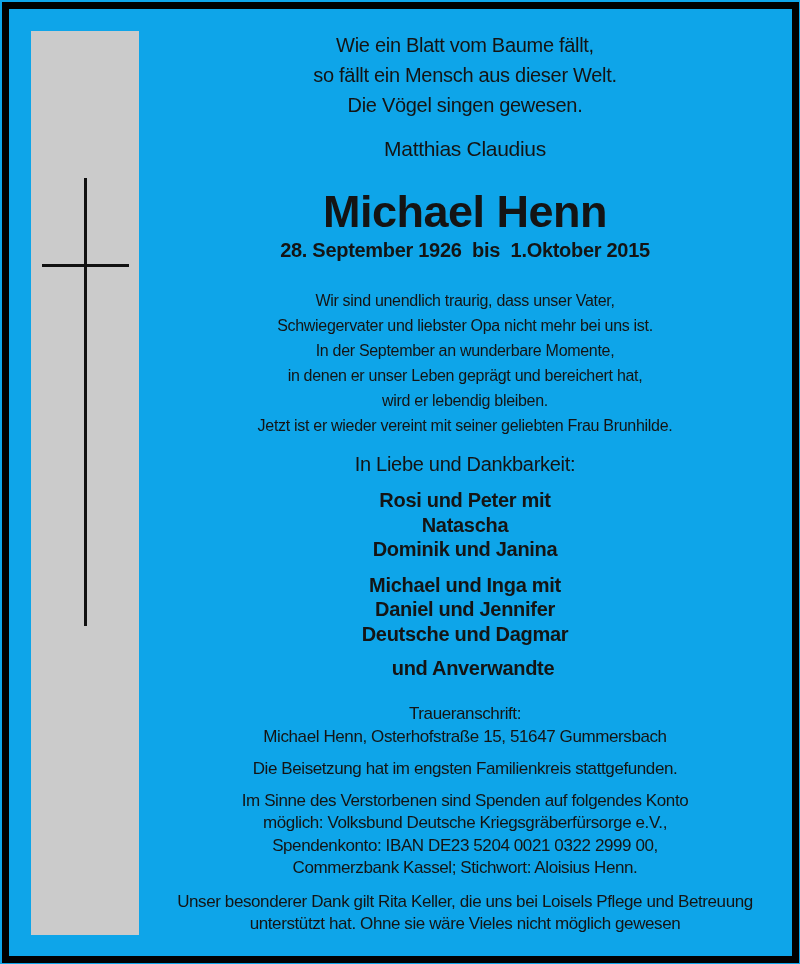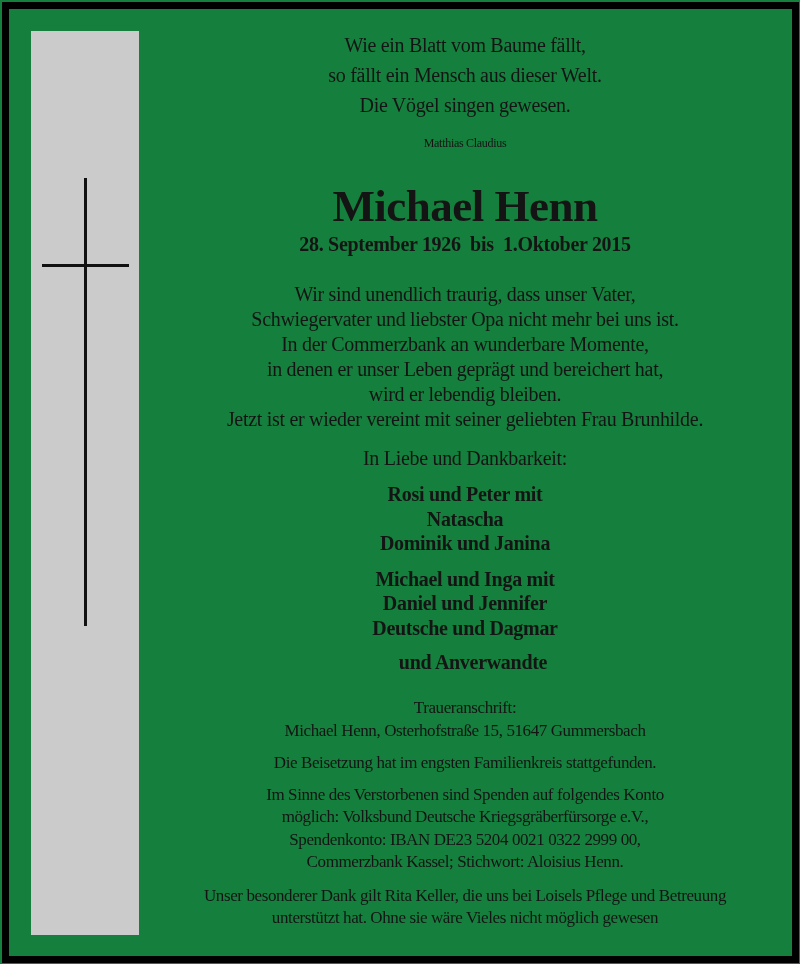--- a/index.html
+++ b/index.html
@@ -5,24 +5,23 @@
   html, body {
     margin: 0;
     padding: 0;
     background: #ffffff;
     font-family: "Liberation Sans", "DejaVu Sans", sans-serif;
   }
   .sheet {
     position: relative;
     width: 800px;
     height: 964px;
-    background: #15803d;
+    background: #0ea5e9;
     overflow: hidden;
     color: #141414;
-    font-family: Liberation Serif, serif;
   }
   .frame {
     position: absolute;
     left: 2px;
     top: 2px;
     right: 1px;
     bottom: 1px;
     border: 7px solid #000000;
     pointer-events: none;
   }
@@ -65,41 +64,41 @@
     text-align: center;
     letter-spacing: -0.3px;
   }
   .content div { white-space: nowrap; }
   .quote {
     margin-top: 21px;
     font-size: 20px;
     line-height: 30px;
   }
   .attribution {
-    margin-top: 12px;
-    font-size: 12px;
+    margin-top: 18px;
+    font-size: 21px;
     line-height: 22px;
   }
   .name {
     margin: 26px 0 0 0;
     font-size: 45px;
     line-height: 52px;
     font-weight: bold;
     letter-spacing: -0.5px;
   }
   .dates {
     margin-top: 0px;
     font-size: 20px;
     line-height: 24px;
     font-weight: bold;
     white-space: pre !important;
   }
   .obituary {
     margin-top: 26px;
-    font-size: 20px;
+    font-size: 16px;
     line-height: 25px;
   }
   .closing {
     margin-top: 13px;
     font-size: 20px;
     line-height: 26px;
   }
   .group {
     margin-top: 11px;
     font-size: 20px;
@@ -147,21 +146,21 @@
 
     <div class="attribution">Matthias Claudius</div>
 
     <h1 class="name">Michael Henn</h1>
 
     <div class="dates">28. September 1926  bis  1.Oktober 2015</div>
 
     <div class="obituary">
       <div>Wir sind unendlich traurig, dass unser Vater,</div>
       <div>Schwiegervater und liebster Opa nicht mehr bei uns ist.</div>
-      <div>In der Commerzbank an wunderbare Momente,</div>
+      <div>In der September an wunderbare Momente,</div>
       <div>in denen er unser Leben geprägt und bereichert hat,</div>
       <div>wird er lebendig bleiben.</div>
       <div>Jetzt ist er wieder vereint mit seiner geliebten Frau Brunhilde.</div>
     </div>
 
     <div class="closing">In Liebe und Dankbarkeit:</div>
 
     <div class="group">
       <div>Rosi und Peter mit</div>
       <div>Natascha</div>

